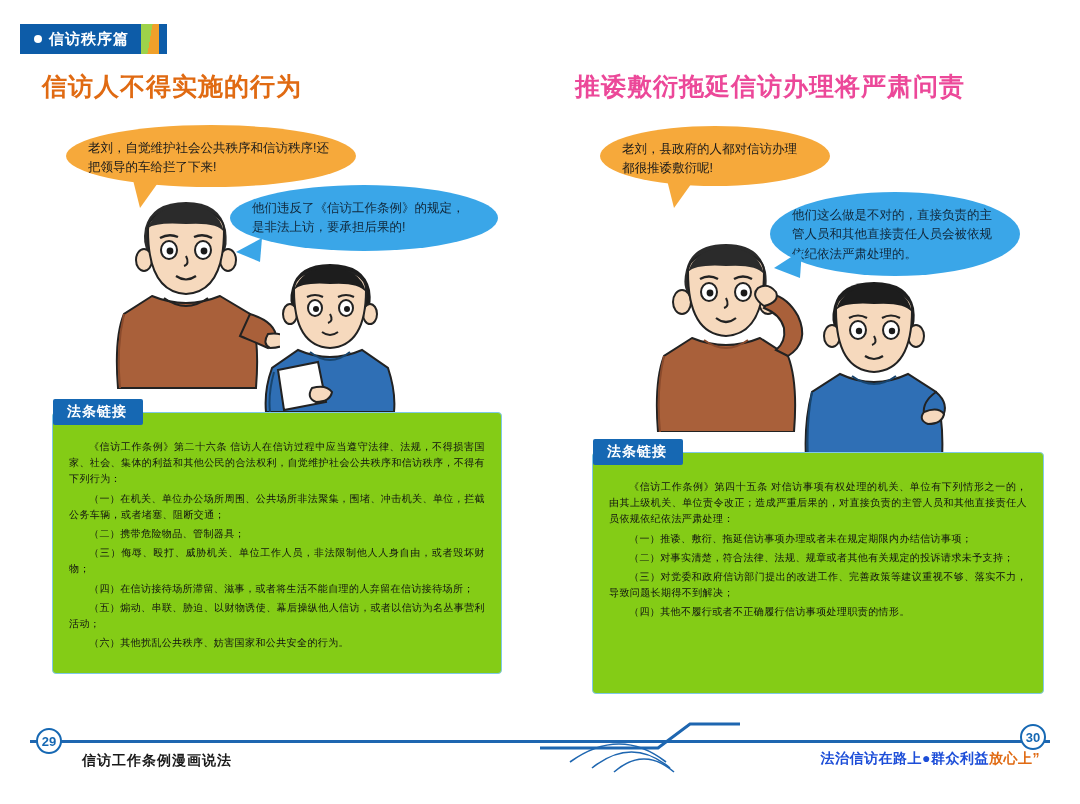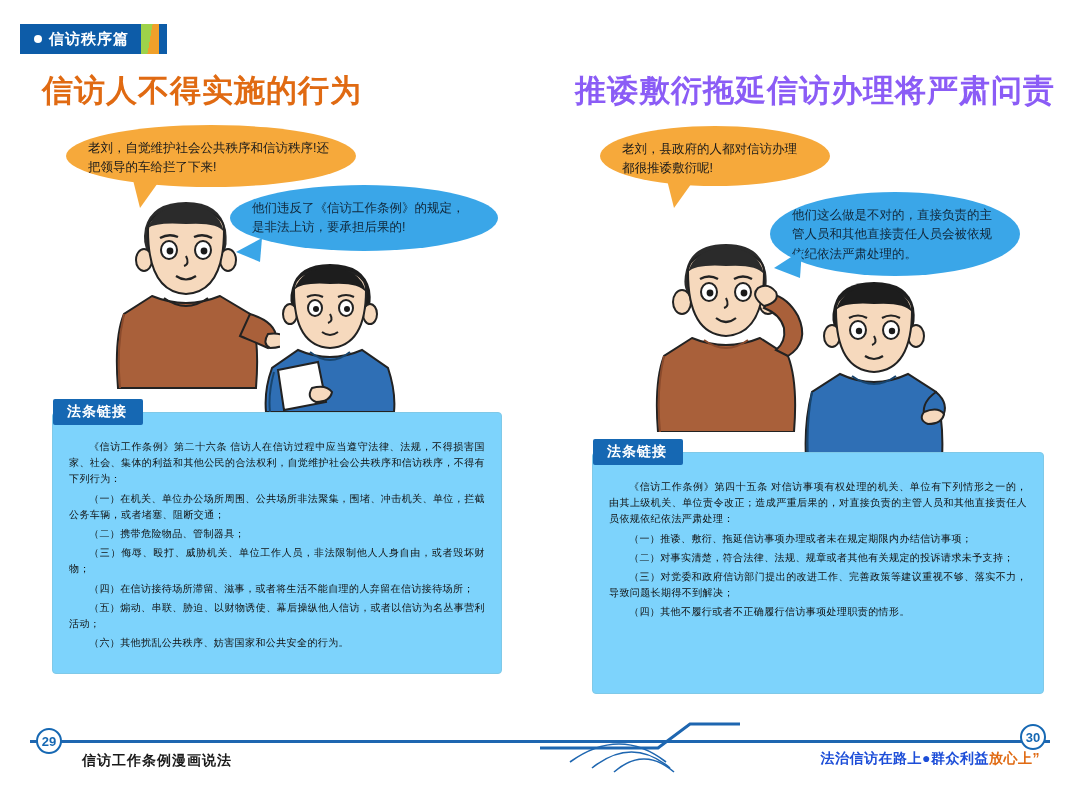--- a/index.html
+++ b/index.html
@@ -55,45 +55,45 @@
   .col {
     position: absolute;
     top: 70px;
     width: 470px;
   }
   .col-left  { left: 42px; }
   .col-right { left: 575px; }
 
   .headline {
     color: #e06a12;
-    font-size: 31px;
+    font-size: 25px;
     font-weight: bold;
     letter-spacing: 1px;
     margin: 0 0 10px 0;
     white-space: nowrap;
   }
-  .headline-right { color: #8b5cf6; text-align: right; }
+  .headline-right { color: #ec4899; }
 
   
   .bubble {
     position: absolute;
     border-radius: 50% / 50%;
     font-size: 12.5px;
     line-height: 1.55;
     color: #1a1a1a;
     padding: 14px 22px;
     text-align: left;
   }
   .bubble.orange { background: #f6a93b; }
   .bubble.blue   { background: #3aa6e8; }
 
   
   .law-box {
     position: absolute;
-    background: #7dd3fc;
+    background: #84cc16;
     border: 1px solid #7fc9e8;
     border-radius: 4px;
     padding: 26px 16px 16px 16px;
   }
   .law-tag {
     position: absolute;
     top: -14px; left: 0px;
     background: #1668b3;
     color: #fff;
     font-size: 14px;

